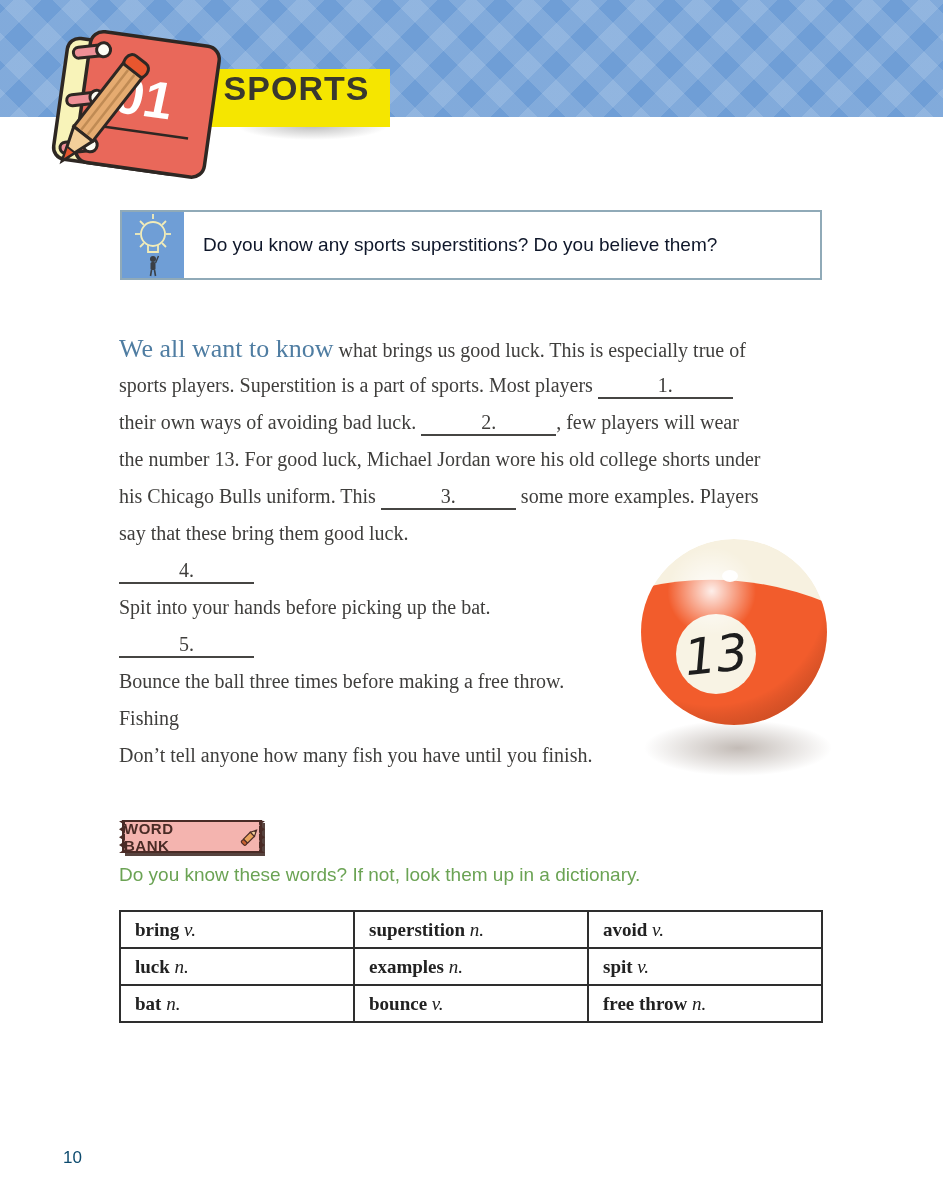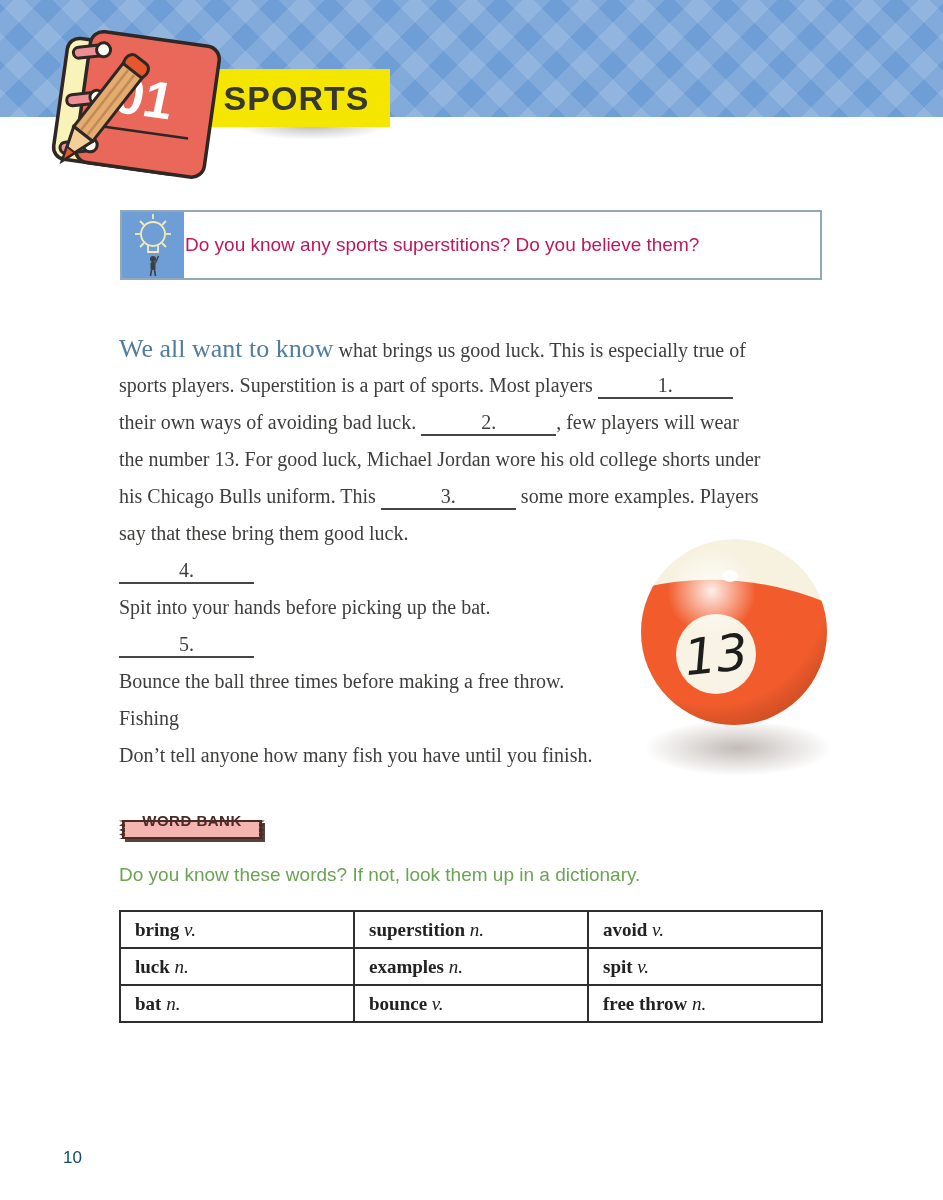--- a/index.html
+++ b/index.html
@@ -13,62 +13,62 @@
   .band {
     position:absolute; left:0; top:0; width:943px; height:117px;
     background-color:#6f9ed6;
     background-image:
       repeating-linear-gradient(45deg, rgba(255,255,255,0.13) 0 20px, rgba(255,255,255,0) 20px 40px),
       repeating-linear-gradient(-45deg, rgba(255,255,255,0.13) 0 20px, rgba(255,255,255,0) 20px 40px);
   }
   
   .banner {
     position:absolute; left:203px; top:69px; width:187px; height:58px;
-    background:#f5e600; display:flex; align-items:center; justify-content:center;
+    background:#f5e600; display:flex; justify-content:center;
     z-index:3;
   }
   .banner-title {
     font-family:"Liberation Sans", sans-serif; font-weight:bold; font-size:34px;
     color:#39382f; letter-spacing:1px;
   }
   .banner-shadow {
     position:absolute; left:215px; top:126px; width:195px; height:20px; z-index:1;
     background:radial-gradient(55% 100% at 50% 0%, rgba(110,110,110,0.45), rgba(110,110,110,0) 70%);
   }
   
   .notebook { position:absolute; left:20px; top:24px; width:220px; height:165px; z-index:4; }
   
   .qbox {
     position:absolute; left:120px; top:210px; width:702px; height:70px;
     border:2px solid #90aab8; background:#fff; display:flex; align-items:stretch;
   }
   .qbox-icon { width:62px; flex:0 0 62px; background:#6f9ed6; }
   .qbox-text {
-    display:flex; align-items:center; padding-left:1px;
-    font-family:"Liberation Sans", sans-serif; font-size:19px; color:#be185d;
+    display:flex; align-items:center; padding-left:19px;
+    font-family:"Liberation Sans", sans-serif; font-size:19px; color:#0f172a;
   }
   
   .reading { position:absolute; left:119px; top:330px; width:706px; z-index:2; }
   .rline { height:37px; line-height:37px; white-space:nowrap; font-size:20px; }
   .lead { font-size:26px; color:#4f7da2; }
   .blank {
     display:inline-block; width:135px; border-bottom:2px solid #464543;
     text-align:center; line-height:20px; height:24px; vertical-align:baseline;
     font-size:20px;
   }
   
   .ball { position:absolute; left:626px; top:520px; width:218px; height:264px; z-index:1; }
   
   .wordbank-label {
-    position:absolute; left:122px; top:820px; width:140px; height:19px;
+    position:absolute; left:122px; top:820px; width:140px; height:33px;
     background:#f4b4af; border:2px solid #4a2b26;
     box-shadow:3px 3px 0 rgba(58,34,28,0.85);
     display:flex; align-items:center; justify-content:center; gap:18px;
     font-family:"Liberation Sans", sans-serif; font-weight:bold; font-size:15px;
-    color:#4a2b26; letter-spacing:0.5px;flex-direction:column;
+    color:#4a2b26; letter-spacing:0.5px;
   }
   .wb-edge { position:absolute; top:-2px; bottom:-2px; width:6px; background:#4a2b26; }
   .wb-edge.left  { left:-5px;  clip-path:polygon(100% 0,100% 100%,0 100%,100% 88%,0 76%,100% 64%,0 52%,100% 40%,0 28%,100% 16%,0 4%,100% 0); }
   .wb-edge.right { right:-5px; clip-path:polygon(0 0,0 100%,100% 100%,0 88%,100% 76%,0 64%,100% 52%,0 40%,100% 28%,0 16%,100% 4%,0 0); }
   .wb-instruction {
     position:absolute; left:119px; top:864px;
     font-family:"Liberation Sans", sans-serif; font-size:19px; color:#6ba354;
   }
   
   .vtable {

